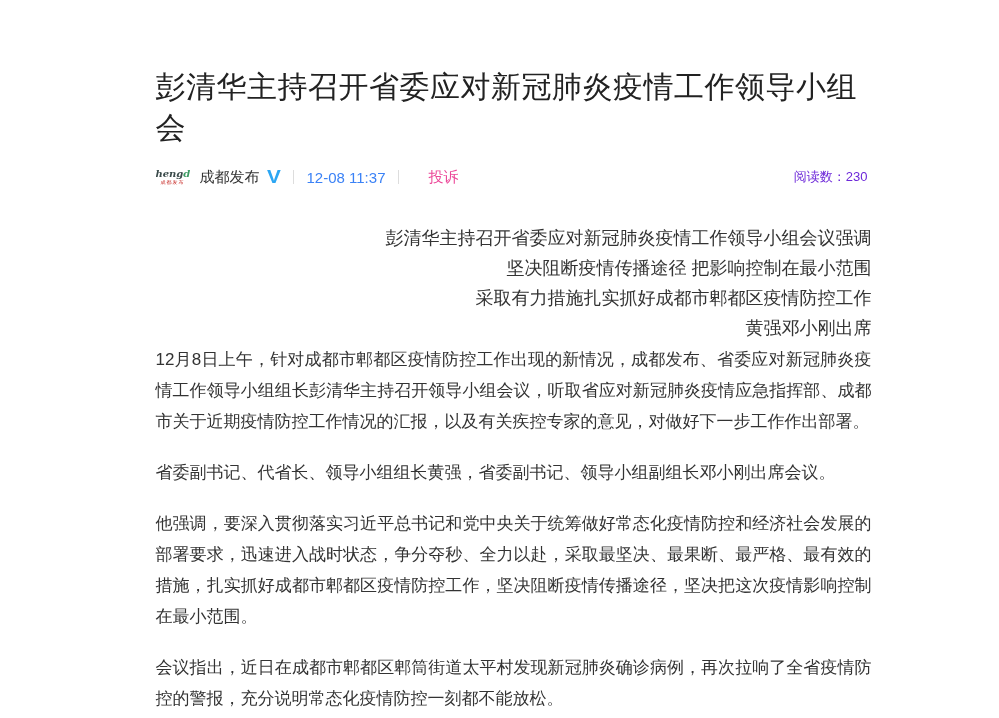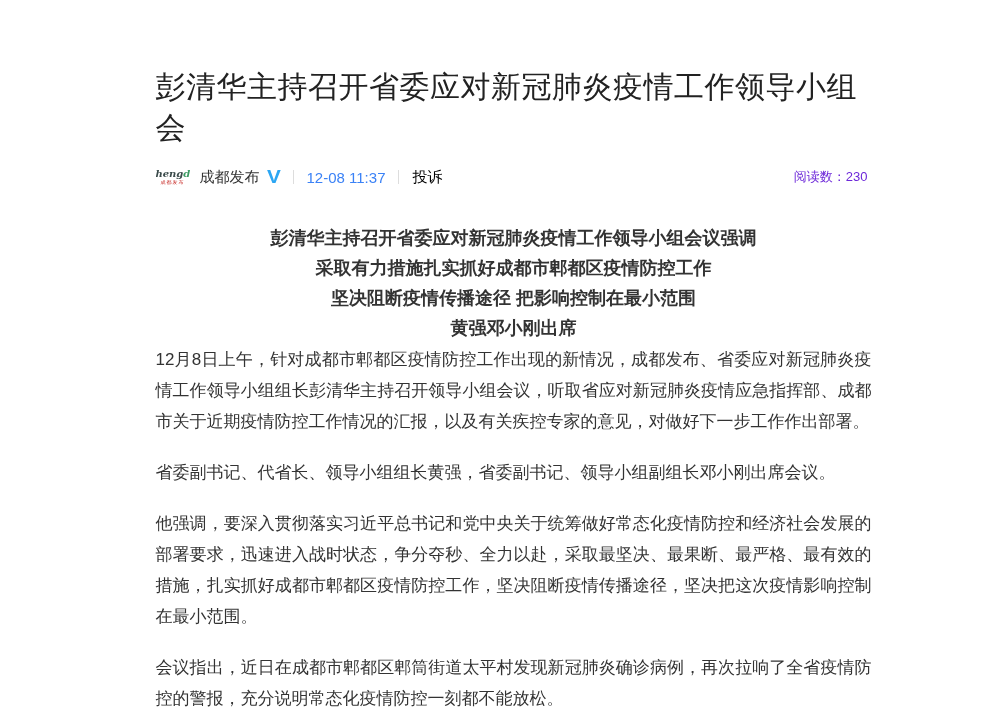--- a/index.html
+++ b/index.html
@@ -88,42 +88,43 @@
     height: 14px;
     background: #dddddd;
     margin: 0 13px;
   }
   .time {
     font-size: 15px;
     color: #3b82f6;
   }
   .report {
     font-size: 15px;
-    color: #000000;
+    color: #ec4899;
     cursor: pointer;
     text-decoration: none;
+    margin-left: 16px;
   }
   .read-count {
     position: absolute;
     right: 4px;
     top: 50%;
     transform: translateY(-50%);
     font-size: 13px;
     color: #6d28d9;
   }
   
   .content {
     margin-top: 28px;
     font-size: 17px;
     line-height: 31px;
     color: #333333;
   }
   .subtitle-block {
-    text-align: center;
-    font-weight: 700;
+    text-align: right;
+    font-weight: 400;
     font-size: 18px;
     line-height: 30px;
     color: #333333;
     margin: 0;
   }
   .content p.para {
     margin: 20px 0 0 0;
     text-align: justify;
   }
   .content p.para.first {
@@ -155,22 +156,22 @@
       <span class="sep"></span>
 
       <a class="report">投诉</a>
 
       <span class="read-count">阅读数：230</span>
     </div>
 
     <div class="content">
       <div class="subtitle-block">
         <div>彭清华主持召开省委应对新冠肺炎疫情工作领导小组会议强调</div>
+        <div>坚决阻断疫情传播途径 把影响控制在最小范围</div>
         <div>采取有力措施扎实抓好成都市郫都区疫情防控工作</div>
-        <div>坚决阻断疫情传播途径 把影响控制在最小范围</div>
         <div>黄强邓小刚出席</div>
       </div>
 
       <p class="para first">12月8日上午，针对成都市郫都区疫情防控工作出现的新情况，成都发布、省委应对新冠肺炎疫情工作领导小组组长彭清华主持召开领导小组会议，听取省应对新冠肺炎疫情应急指挥部、成都市关于近期疫情防控工作情况的汇报，以及有关疾控专家的意见，对做好下一步工作作出部署。</p>
       <p class="para">省委副书记、代省长、领导小组组长黄强，省委副书记、领导小组副组长邓小刚出席会议。</p>
       <p class="para">他强调，要深入贯彻落实习近平总书记和党中央关于统筹做好常态化疫情防控和经济社会发展的部署要求，迅速进入战时状态，争分夺秒、全力以赴，采取最坚决、最果断、最严格、最有效的措施，扎实抓好成都市郫都区疫情防控工作，坚决阻断疫情传播途径，坚决把这次疫情影响控制在最小范围。</p>
       <p class="para">会议指出，近日在成都市郫都区郫筒街道太平村发现新冠肺炎确诊病例，再次拉响了全省疫情防控的警报，充分说明常态化疫情防控一刻都不能放松。</p>
     </div>
 
   </div>

